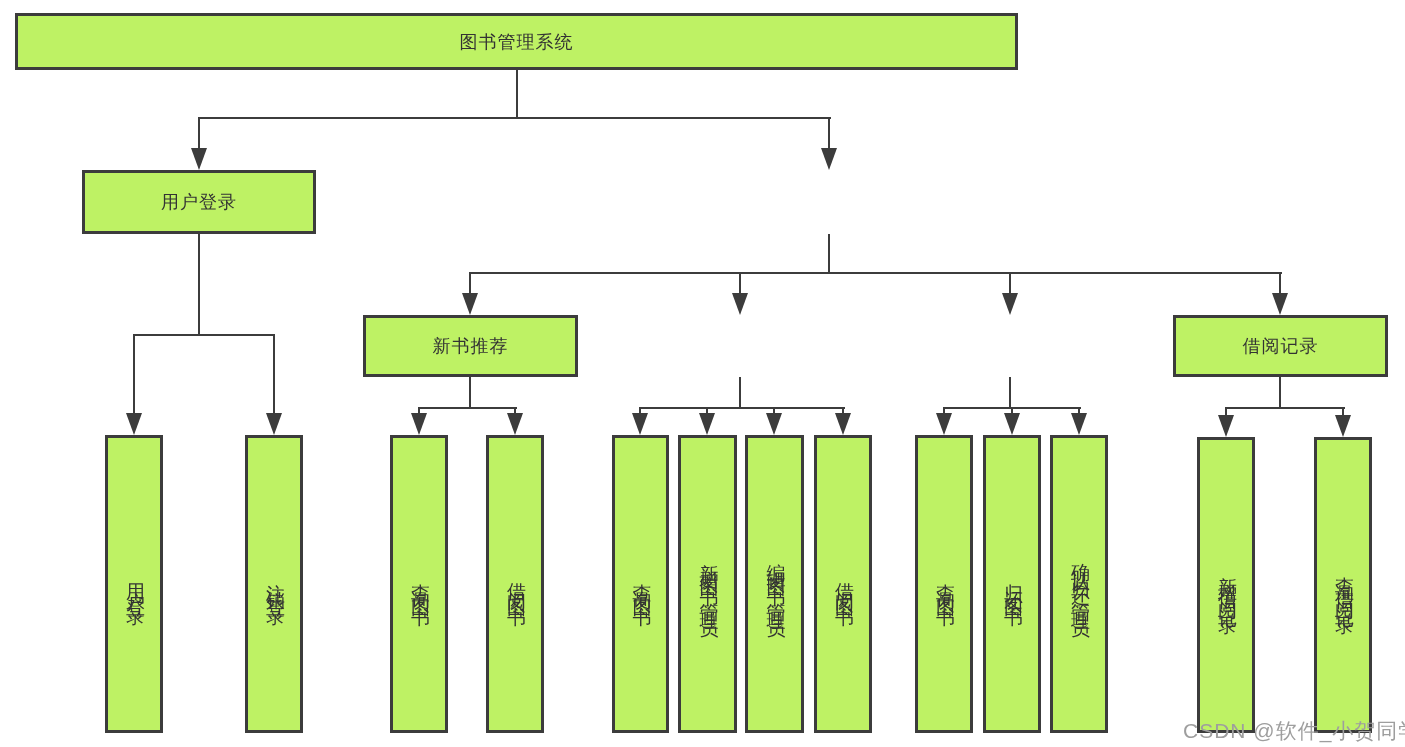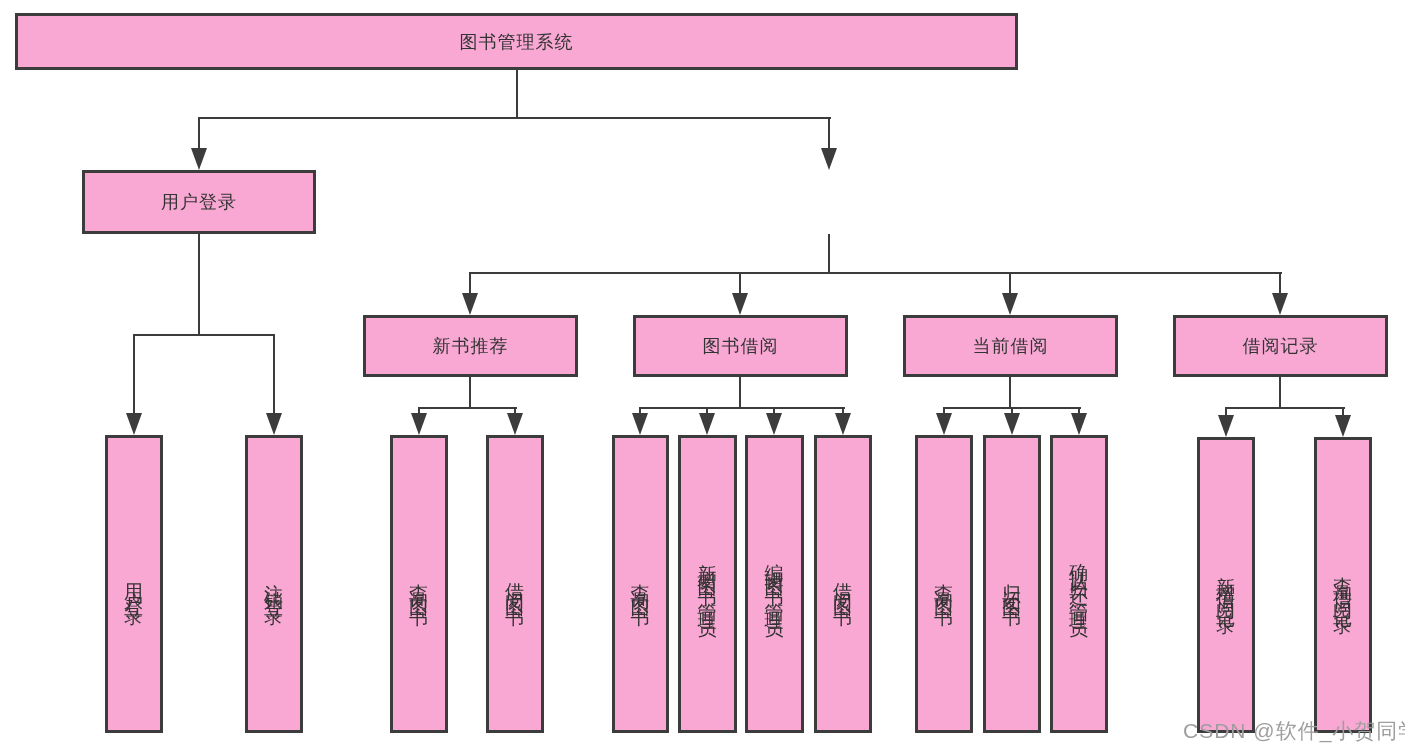--- a/index.html
+++ b/index.html
@@ -8,25 +8,26 @@
     width: 1405px;
     height: 747px;
     background: var(--bg, #ffffff);
     font-family: "Liberation Sans", "DejaVu Sans", sans-serif;
     overflow: hidden;
   }
   .box {
     position: absolute;
     box-sizing: border-box;
     border: 3px solid var(--line, #3c3c3c);
-    background: #f9a8d4;
+    background: #bef264;
     display: flex;
     align-items: center;
     justify-content: center;
     color: var(--text, #333333);
+    font-family: Liberation Mono, monospace;
   }
   .box.h span {
     font-size: 18px;
     letter-spacing: 1px;
     white-space: nowrap;
   }
   .box.v span {
     writing-mode: vertical-rl;
     text-orientation: mixed;
     font-size: 19px;
@@ -60,26 +61,20 @@
   <div class="box h" style="left:15px;top:13px;width:1003px;height:57px">
     <span>图书管理系统</span>
   </div>
 
   <div class="box h" style="left:82px;top:170px;width:234px;height:64px">
     <span>用户登录</span>
   </div>
 
   <div class="box h" style="left:363px;top:315px;width:215px;height:62px">
     <span>新书推荐</span>
-  </div>
-  <div class="box h" style="left:633px;top:315px;width:215px;height:62px">
-    <span>图书借阅</span>
-  </div>
-  <div class="box h" style="left:903px;top:315px;width:215px;height:62px">
-    <span>当前借阅</span>
   </div>
   <div class="box h" style="left:1173px;top:315px;width:215px;height:62px">
     <span>借阅记录</span>
   </div>
 
   <div class="box v" style="left:105px;top:435px;width:58px;height:298px">
     <span>用户登录</span>
   </div>
   <div class="box v" style="left:245px;top:435px;width:58px;height:298px">
     <span>注销登录</span>

